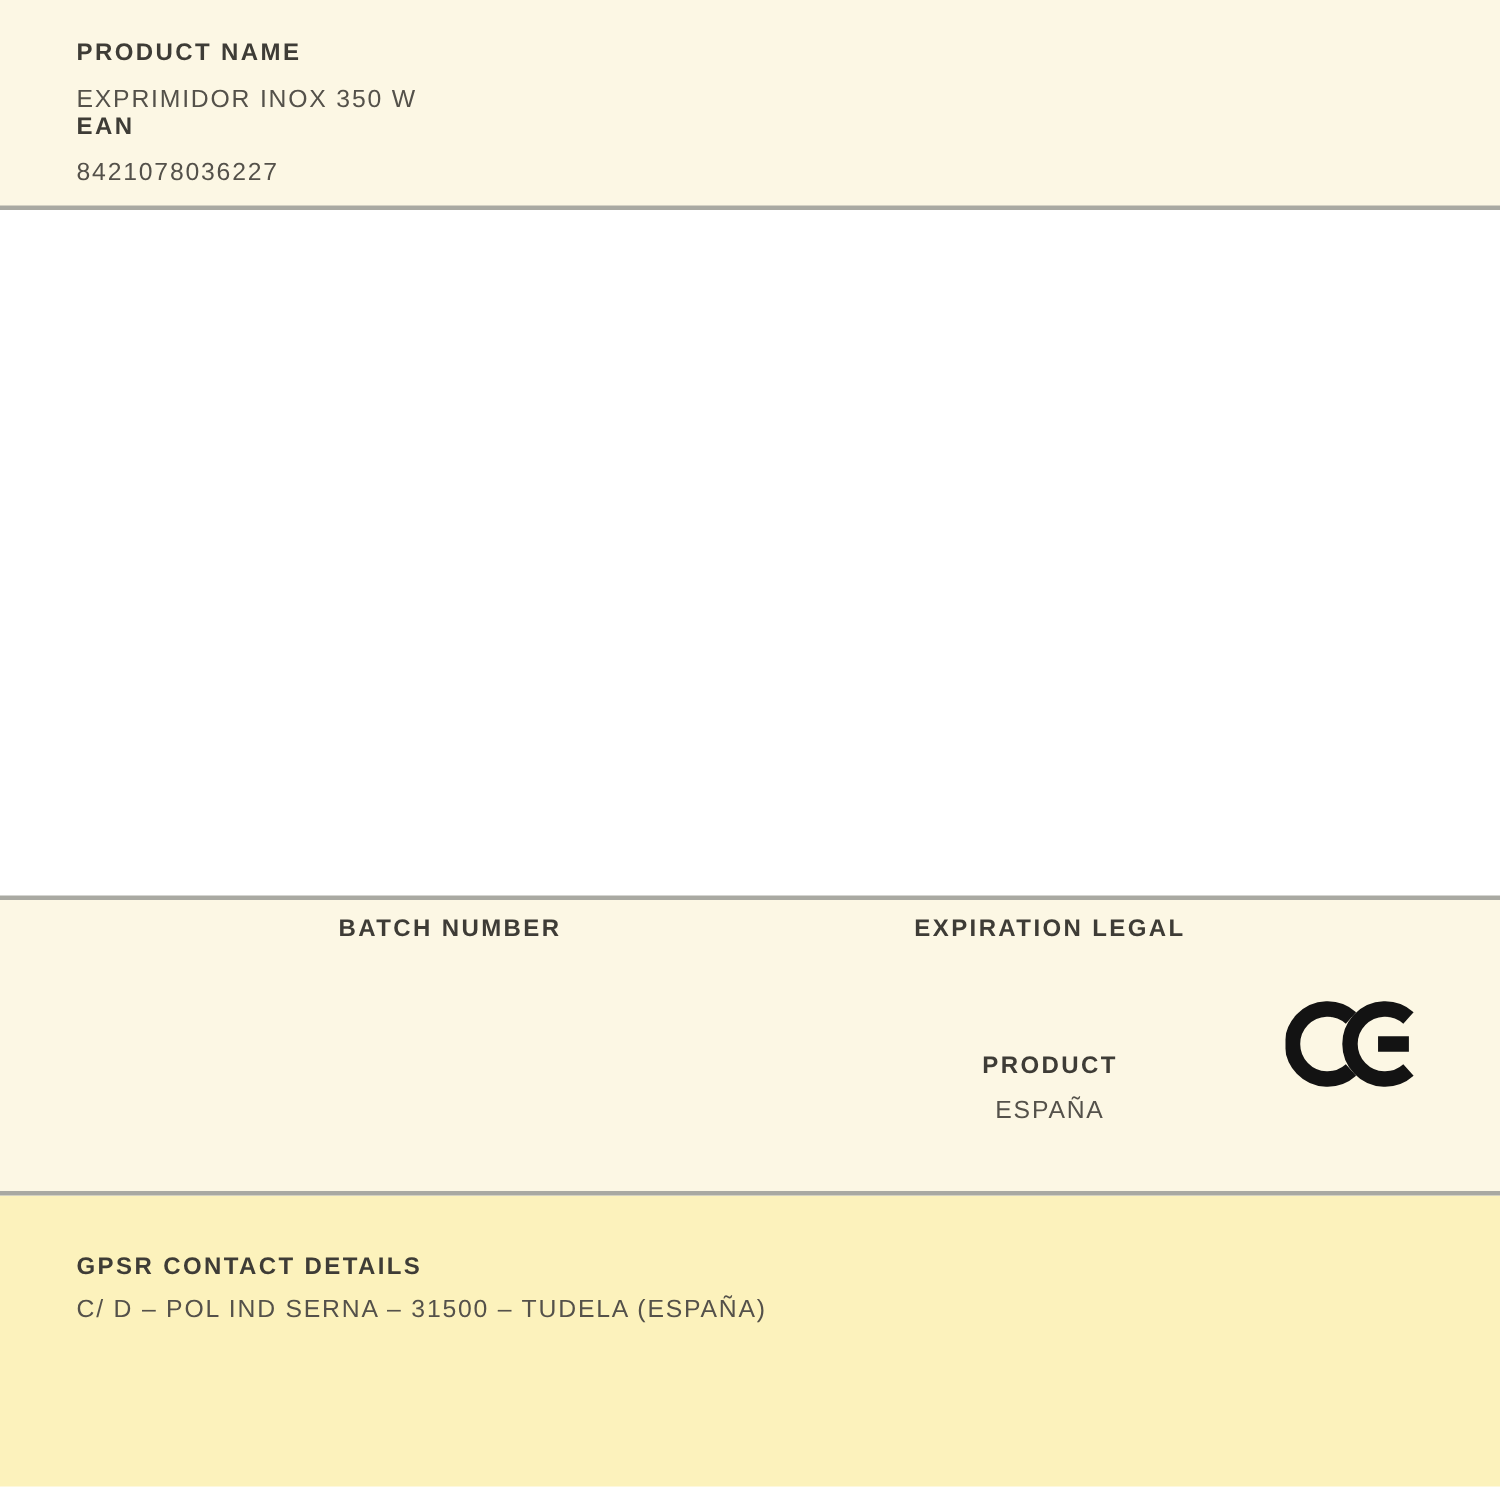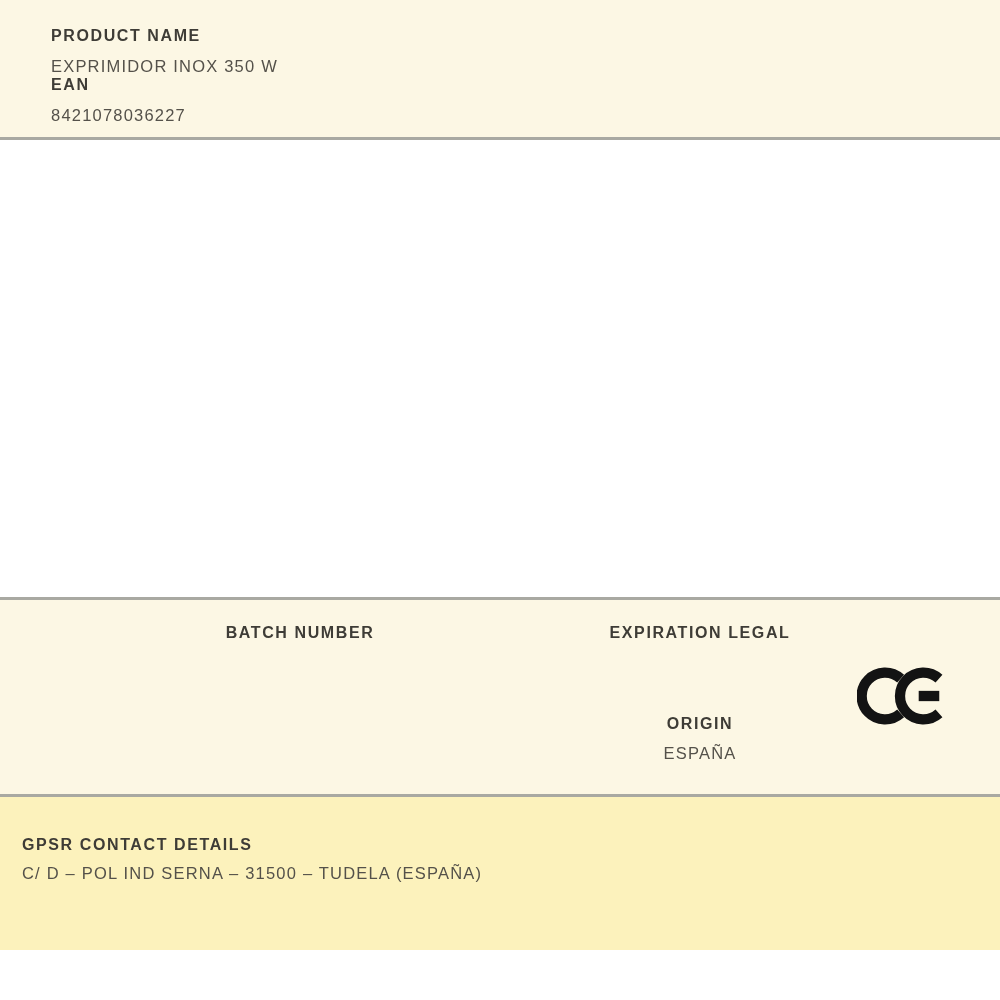--- a/index.html
+++ b/index.html
@@ -44,44 +44,44 @@
     background: var(--white-bg, #ffffff);
     border-bottom: 3px solid var(--divider);
   }
 
   
   .section-compliance {
     position: relative;
     height: 197px;
     background: var(--cream-bg);
     border-bottom: 3px solid var(--divider);
-    padding-top: 24px;
+    padding-top: 11px;
   }
   .compliance-grid {
     display: grid;
     grid-template-columns: 600px 200px;
   }
   .compliance-col { text-align: center; }
   .compliance-col .field-block + .field-block { margin-top: 73px; }
   .compliance-col .field-value { margin-top: 11px; }
 
   .ce-wrap {
     position: absolute;
     left: 857px;
     top: 66px;
     width: 86px;
     height: 62px;
   }
   .ce-wrap svg { display: block; width: 86px; height: 60px; }
 
   
   .section-gpsr {
-    height: 153px;
+    height: 194px;
     background: var(--yellow-bg);
-    padding: 39px 52px 0 22px;
+    padding: 39px 52px 0 51px;
   }
   .gpsr-address {
     margin-top: 10px;
     text-align: left;
     font-size: 16.5px;
     letter-spacing: 1.2px;
     color: var(--value-text);
   }
 </style>
 </head>
@@ -107,21 +107,21 @@
       <div class="compliance-col">
         <div class="field-block">
           <div class="field-label">BATCH NUMBER</div>
         </div>
       </div>
       <div class="compliance-col">
         <div class="field-block">
           <div class="field-label">EXPIRATION LEGAL</div>
         </div>
         <div class="field-block">
-          <div class="field-label">ORIGIN</div>
+          <div class="field-label">PRODUCT</div>
           <div class="field-value">ESPAÑA</div>
         </div>
       </div>
     </div>
 
     <div class="ce-wrap">
       <svg viewBox="0 0 92 62" xmlns="http://www.w3.org/2000/svg" aria-hidden="true">
         <g fill="none" stroke="#131313" stroke-width="11" class="ce-stroke">
           <path d="M 46.7 12.4 A 25 25 0 1 0 46.7 49.6"></path>
           <path d="M 87.7 12.4 A 25 25 0 1 0 87.7 49.6"></path>

